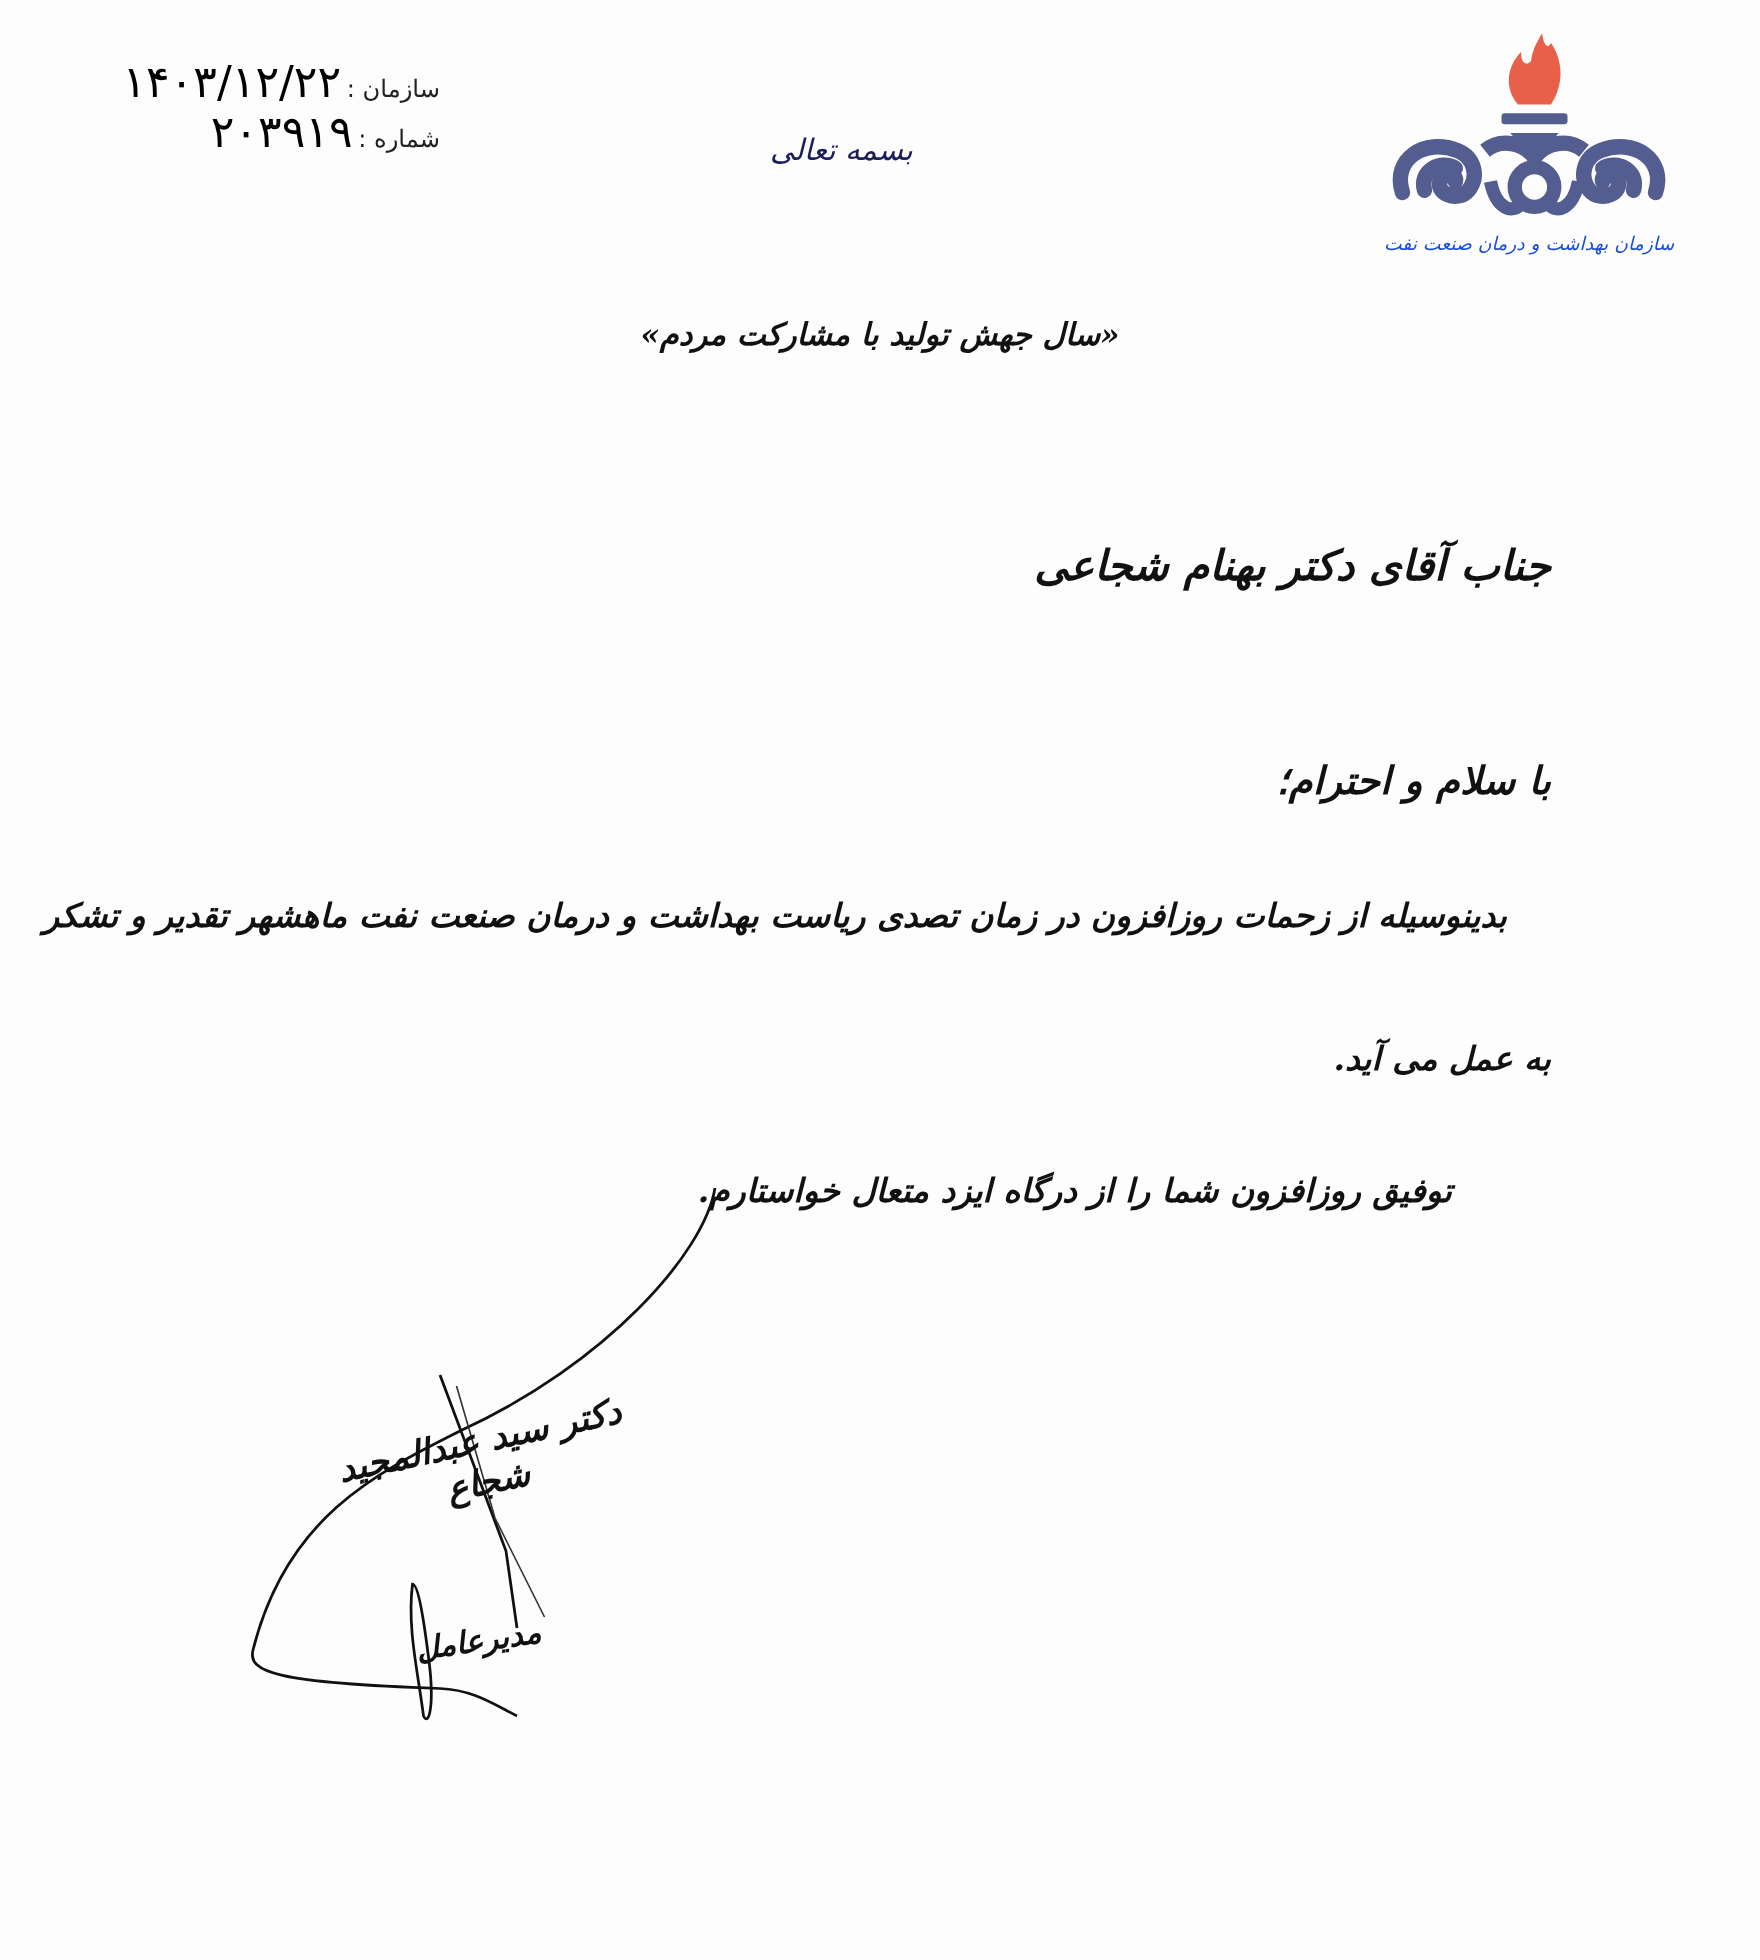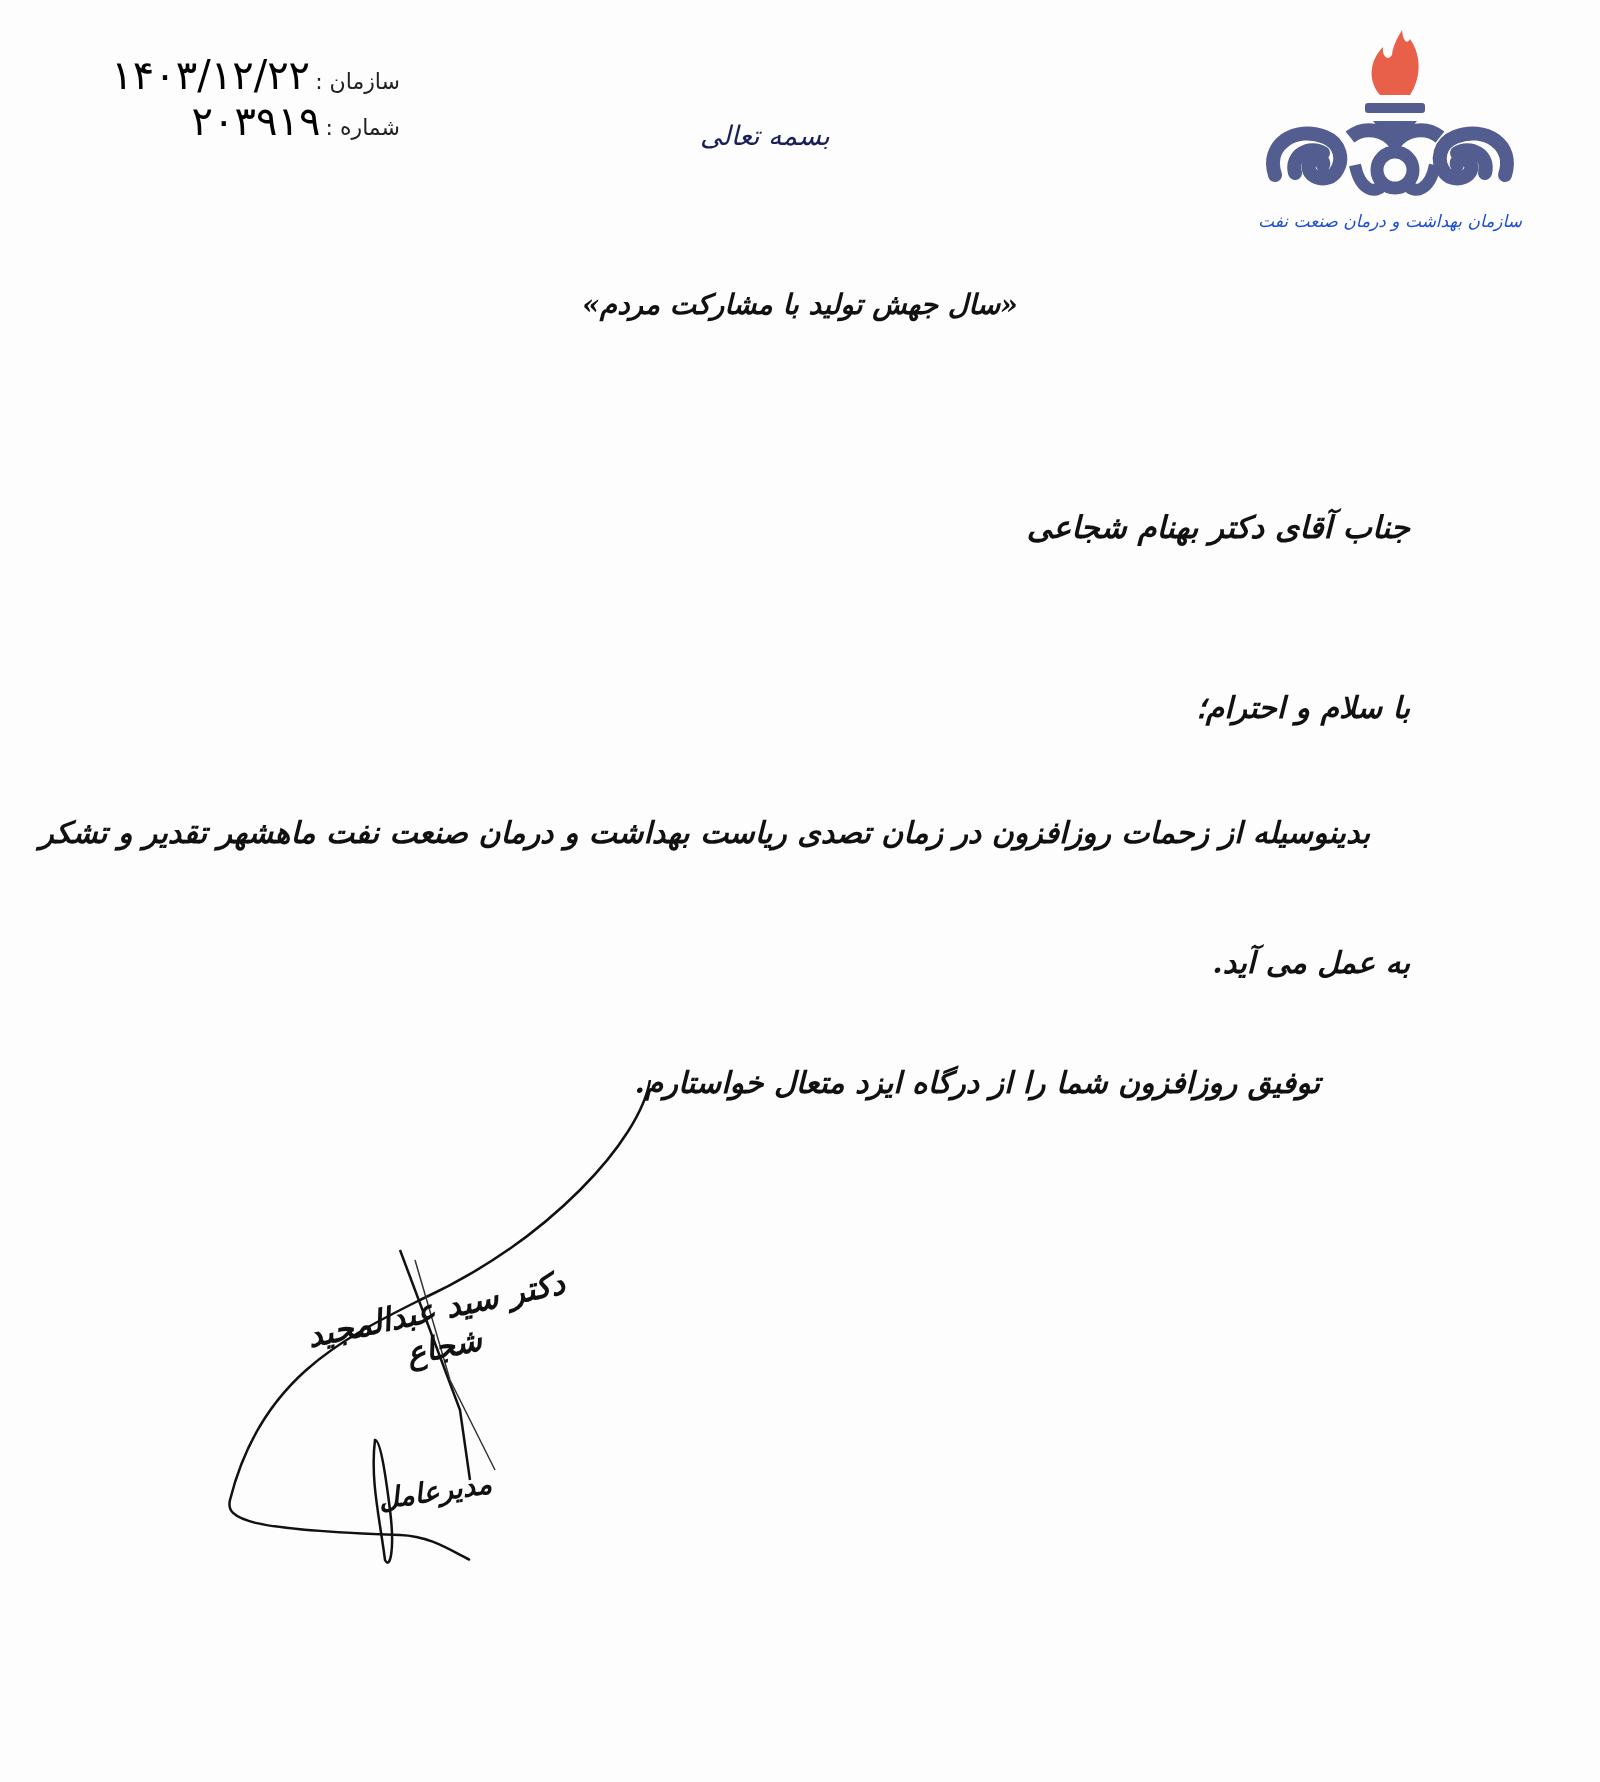--- a/index.html
+++ b/index.html
@@ -38,23 +38,23 @@
     <span class="hand">۱۴۰۳/۱۲/۲۲</span>
   </div>
   <div class="rtl" style="height:46px; white-space:nowrap;">
     <span class="meta-label">شماره :</span>
     <span class="hand">۲۰۳۹۱۹</span>
   </div>
 </div>
 
 <div class="abs rtl cal" style="left:560px; top:288px; width:480px; text-align:center; font-size:28px; font-weight:bold;">«سال جهش تولید با مشارکت مردم»</div>
 
-<div class="abs rtl cal" style="right:190px; top:509px; width:800px; text-align:right; font-size:31px; font-weight:bold;">جناب آقای دکتر بهنام شجاعی</div>
+<div class="abs rtl cal" style="right:190px; top:491px; width:800px; text-align:right; font-size:38px; font-weight:bold;">جناب آقای دکتر بهنام شجاعی</div>
 
-<div class="abs rtl cal" style="right:190px; top:690px; width:600px; text-align:right; font-size:30px; font-weight:bold;">با سلام و احترام؛</div>
+<div class="abs rtl cal" style="right:190px; top:690px; width:600px; text-align:right; font-size:35px; font-weight:bold;">با سلام و احترام؛</div>
 
 <div class="abs rtl cal" style="right:230px; top:815px; width:1180px; text-align:right; font-size:30px; font-weight:bold; white-space:nowrap;">بدینوسیله از زحمات روزافزون در زمان تصدی ریاست بهداشت و درمان صنعت نفت ماهشهر تقدیر و تشکر</div>
 <div class="abs rtl cal" style="right:190px; top:945px; width:400px; text-align:right; font-size:30px; font-weight:bold;">به عمل می آید.</div>
 
 <div class="abs rtl cal" style="right:280px; top:1065px; width:800px; text-align:right; font-size:30px; font-weight:bold;">توفیق روزافزون شما را از درگاه ایزد متعال خواستارم.</div>
 
 <svg class="abs" style="left:220px; top:1080px;" width="450" height="500" viewBox="0 0 450 500">
   <path d="M430 0 C420 60 330 160 200 220 C120 260 40 300 10 420 C5 440 30 450 180 455 C210 456 230 470 250 480" fill="none" stroke="#111" stroke-width="2.5"></path>
   <path d="M180 170 L240 330 L250 400" fill="none" stroke="#111" stroke-width="2.5"></path>
   <path d="M195 180 L230 300 L275 390" fill="none" stroke="#333" stroke-width="1.5"></path>

